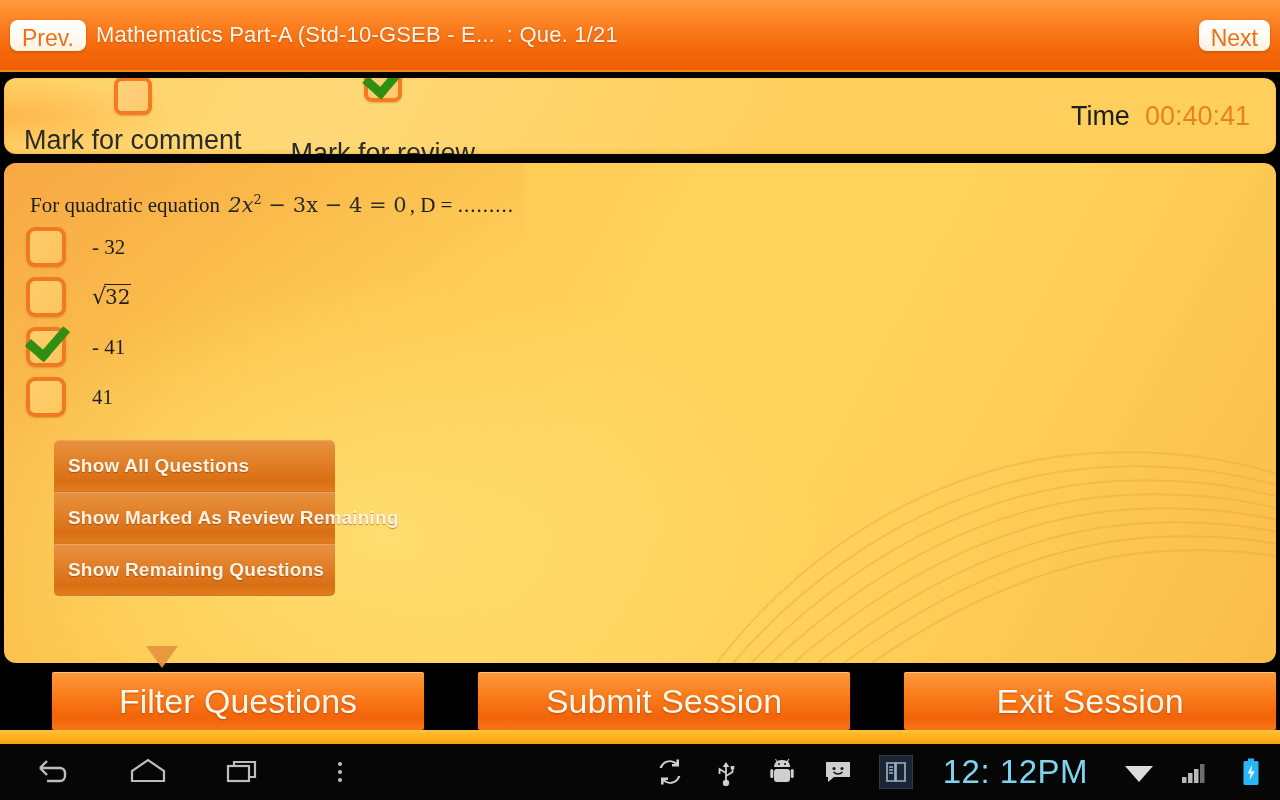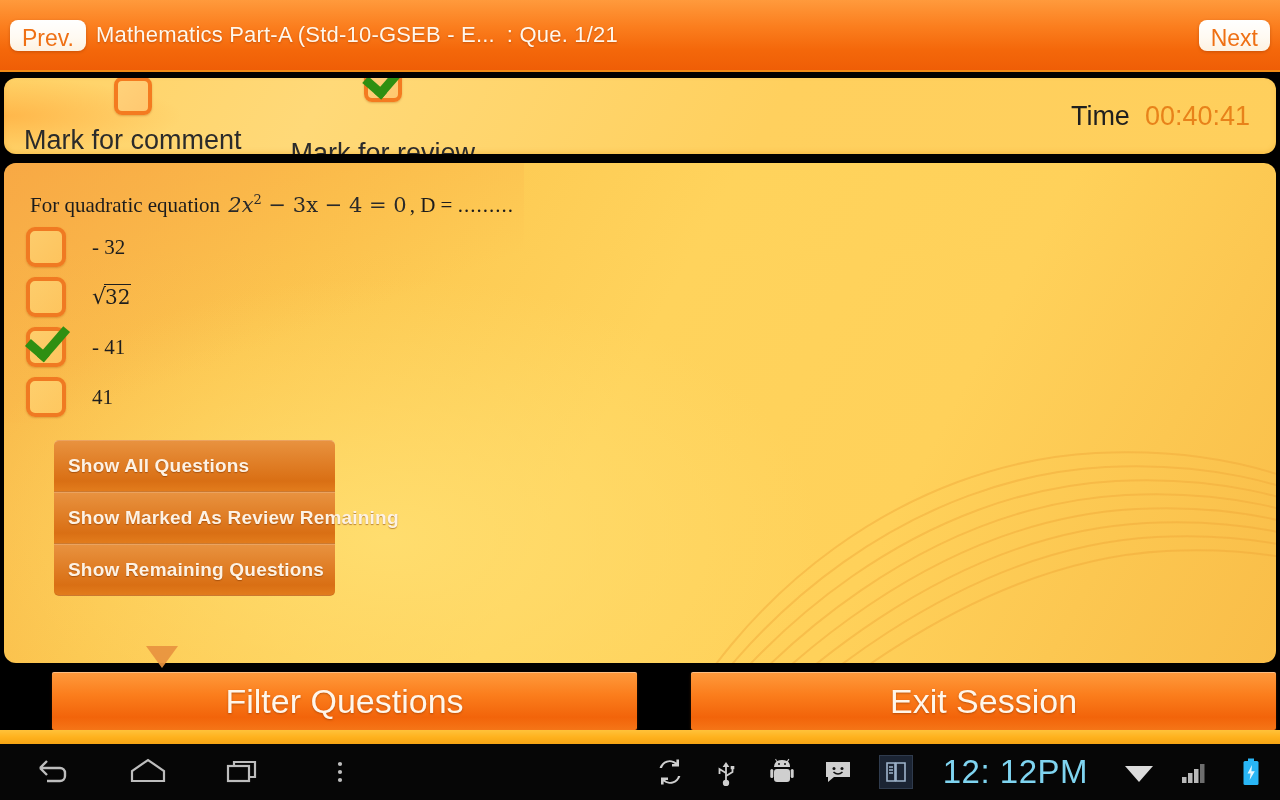--- a/index.html
+++ b/index.html
@@ -357,20 +357,21 @@
 
   <div class="popup">
     <div class="popup-item">Show All Questions</div>
     <div class="popup-item">Show Marked As Review Remaining</div>
     <div class="popup-item">Show Remaining Questions</div>
   </div>
   <div class="popup-tail"></div>
 
   <div class="actions">
     <div class="action-btn">Filter Questions</div>
+    <div class="action-btn">Submit Session</div>
     <div class="action-btn">Exit Session</div>
   </div>
 
   <div class="strip"></div>
 
   <div class="sysbar">
     <div class="navicons">
       <div class="navicon">
         <svg width="36" height="30" viewBox="0 0 36 30" fill="none" stroke="#bdbdbd" stroke-width="2.4">
           <path d="M6 11 L13 4 M6 11 L13 18 M6 11 H26 a5 5 0 0 1 5 5 v3 a5 5 0 0 1 -5 5 H13"></path>

